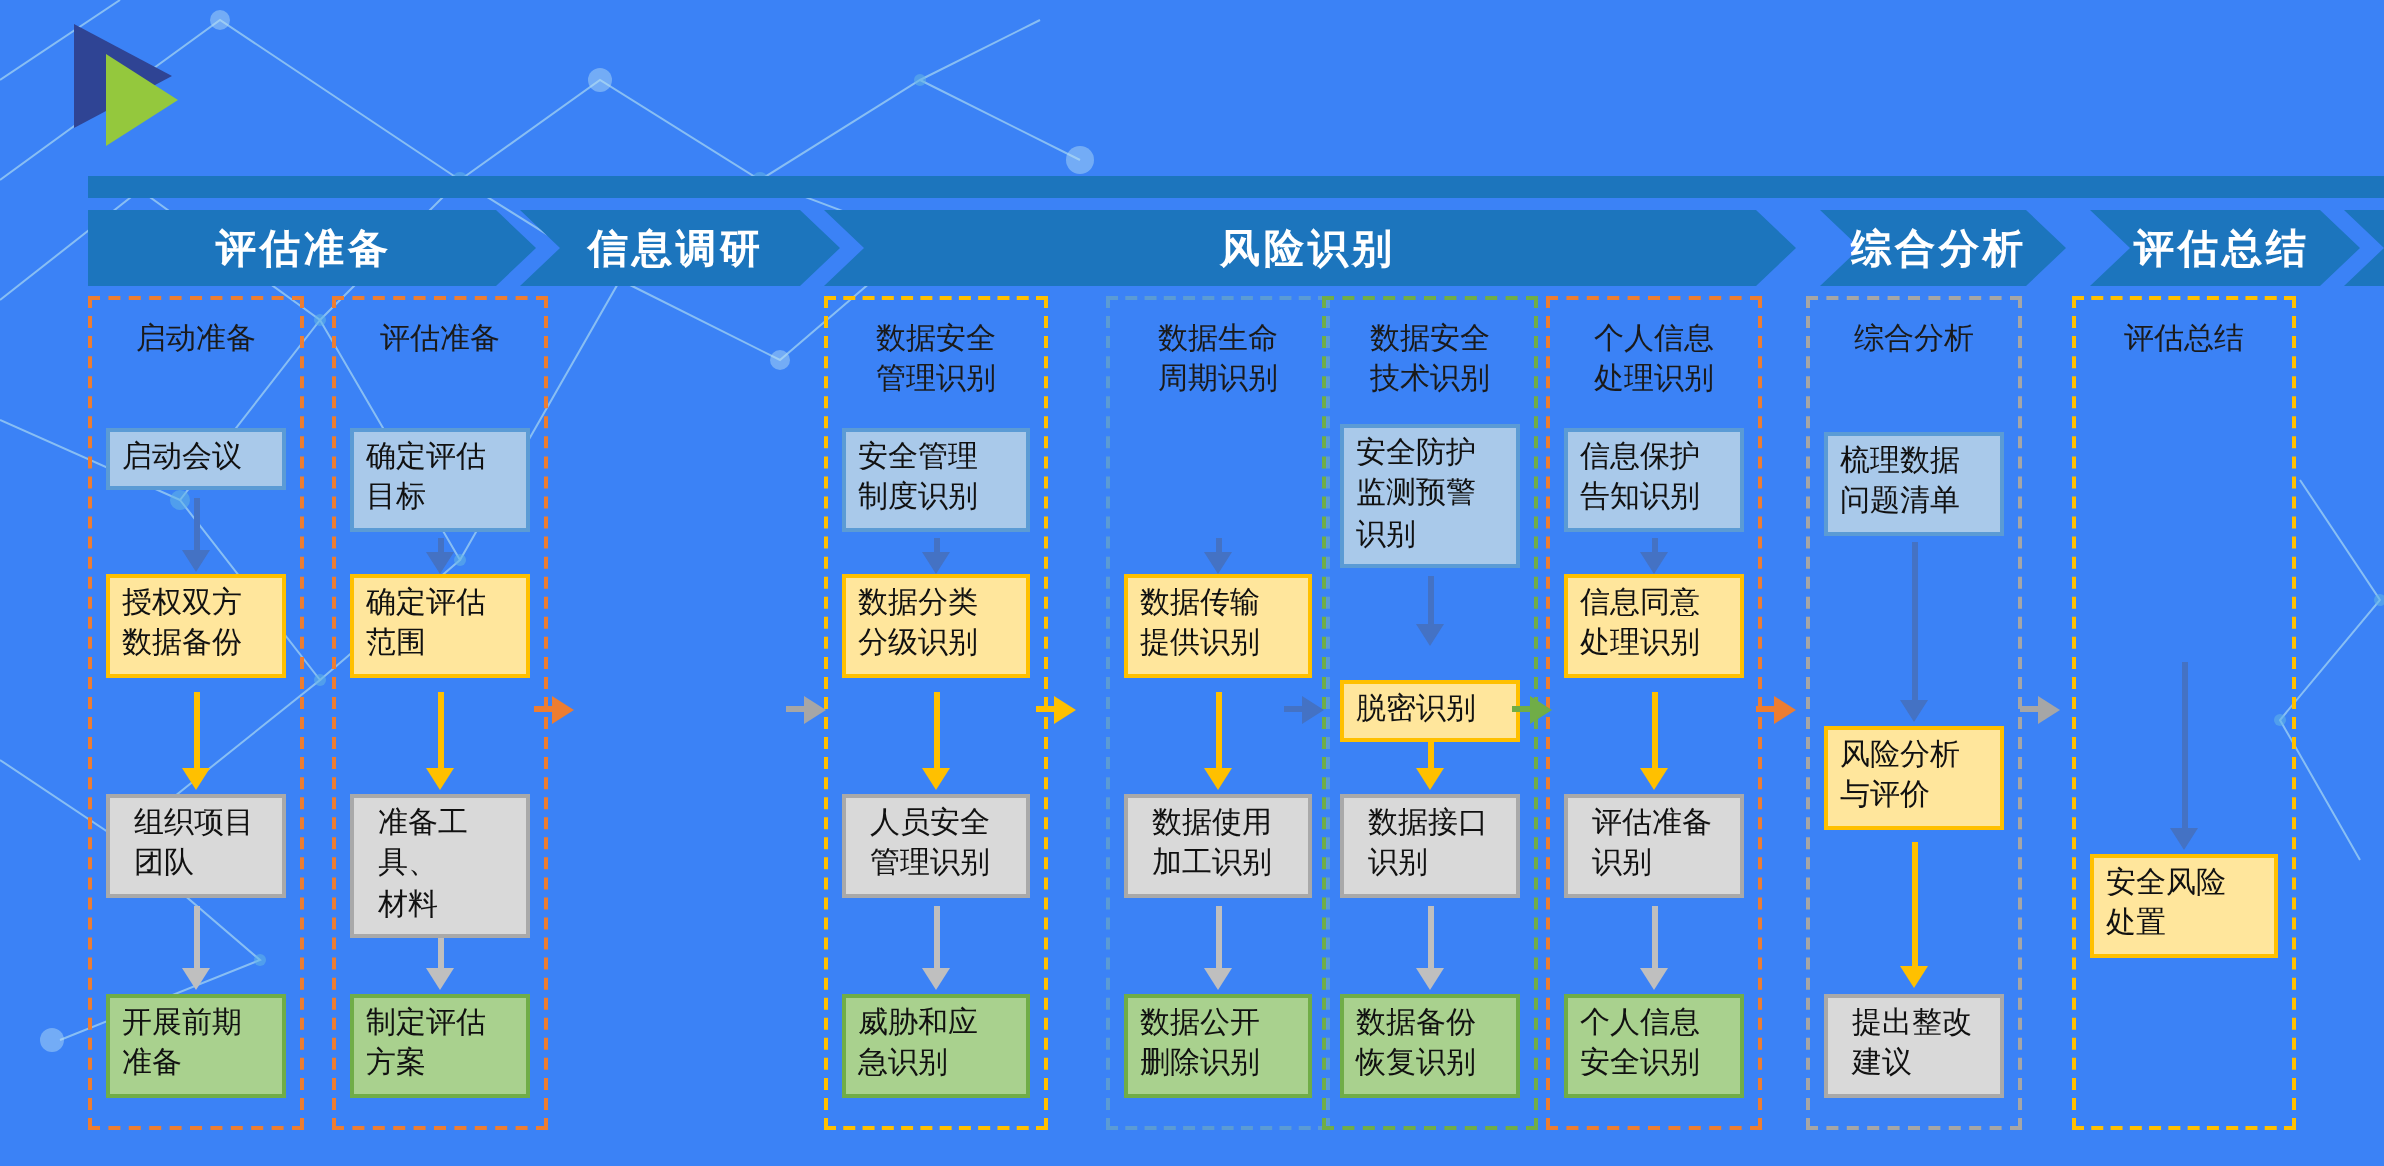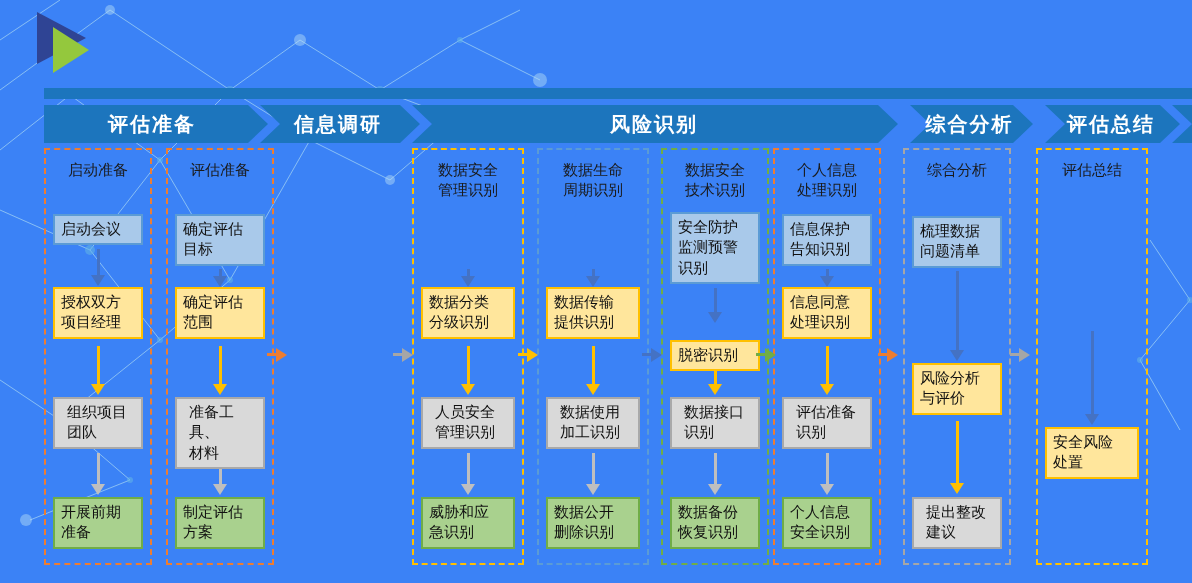--- a/index.html
+++ b/index.html
@@ -120,21 +120,21 @@
   <div class="band-label" style="left:410px;width:488px">风险识别</div>
   <div class="band-label" style="left:256px;width:164px">信息调研</div>
   <div class="band-label" style="left:906px;width:127px">综合分析</div>
   <div class="band-label" style="left:1042px;width:138px">评估总结</div>
 
   <div class="col b-orange" style="left:44px;width:108px">
     <div class="col-title">启动准备</div>
     <div class="box blue" style="top:64px">启动会议</div>
     <div class="varrow c-blue" style="top:99px;height:26px"></div>
     <div class="box gold" style="top:137px">授权双方
-项目经理</div>
+数据备份</div>
     <div class="varrow c-gold" style="top:196px;height:38px"></div>
     <div class="box gray" style="top:247px">组织项目
 团队</div>
     <div class="varrow c-gray" style="top:303px;height:31px"></div>
     <div class="box green" style="top:347px">开展前期
 准备</div>
   </div>
 
   <div class="col b-orange" style="left:166px;width:108px">
     <div class="col-title">评估准备</div>
@@ -148,32 +148,34 @@
 材料</div>
     <div class="varrow c-gray" style="top:303px;height:31px"></div>
     <div class="box green" style="top:347px">制定评估
 方案</div>
   </div>
 
 
   <div class="col b-gold" style="left:412px;width:112px">
     <div class="col-title">数据安全
 管理识别</div>
+    <div class="box blue" style="top:64px">安全管理
+制度识别</div>
     <div class="varrow c-blue" style="top:119px;height:7px"></div>
     <div class="box gold" style="top:137px">数据分类
 分级识别</div>
     <div class="varrow c-gold" style="top:196px;height:38px"></div>
     <div class="box gray" style="top:247px">人员安全
 管理识别</div>
     <div class="varrow c-gray" style="top:303px;height:31px"></div>
     <div class="box green" style="top:347px">威胁和应
 急识别</div>
   </div>
 
-  <div class="col b-blue" style="left:537px;width:112px">
+  <div class="col b-blue" style="left:553px;width:112px">
     <div class="col-title">数据生命
 周期识别</div>
     <div class="varrow c-blue" style="top:119px;height:7px"></div>
     <div class="box gold" style="top:137px">数据传输
 提供识别</div>
     <div class="varrow c-gold" style="top:196px;height:38px"></div>
     <div class="box gray" style="top:247px">数据使用
 加工识别</div>
     <div class="varrow c-gray" style="top:303px;height:31px"></div>
     <div class="box green" style="top:347px">数据公开

